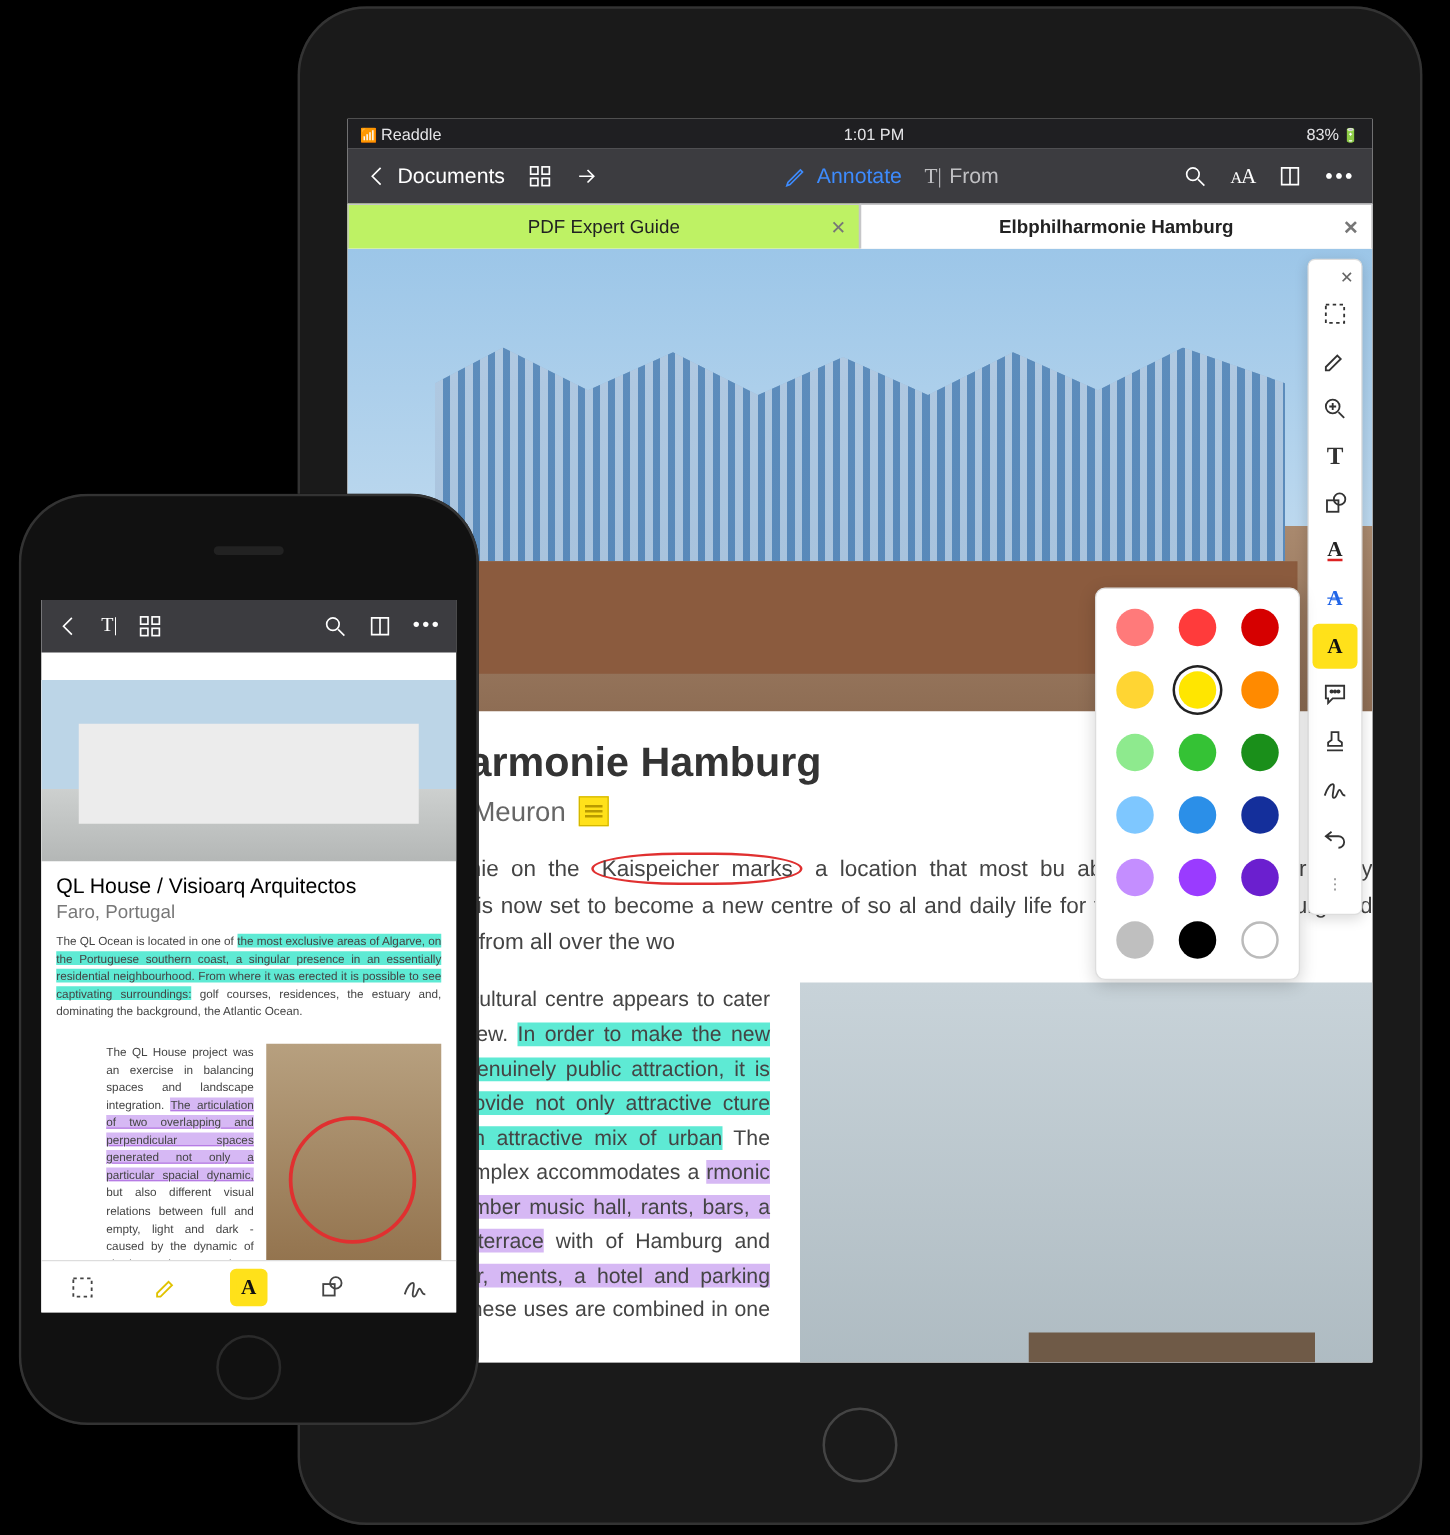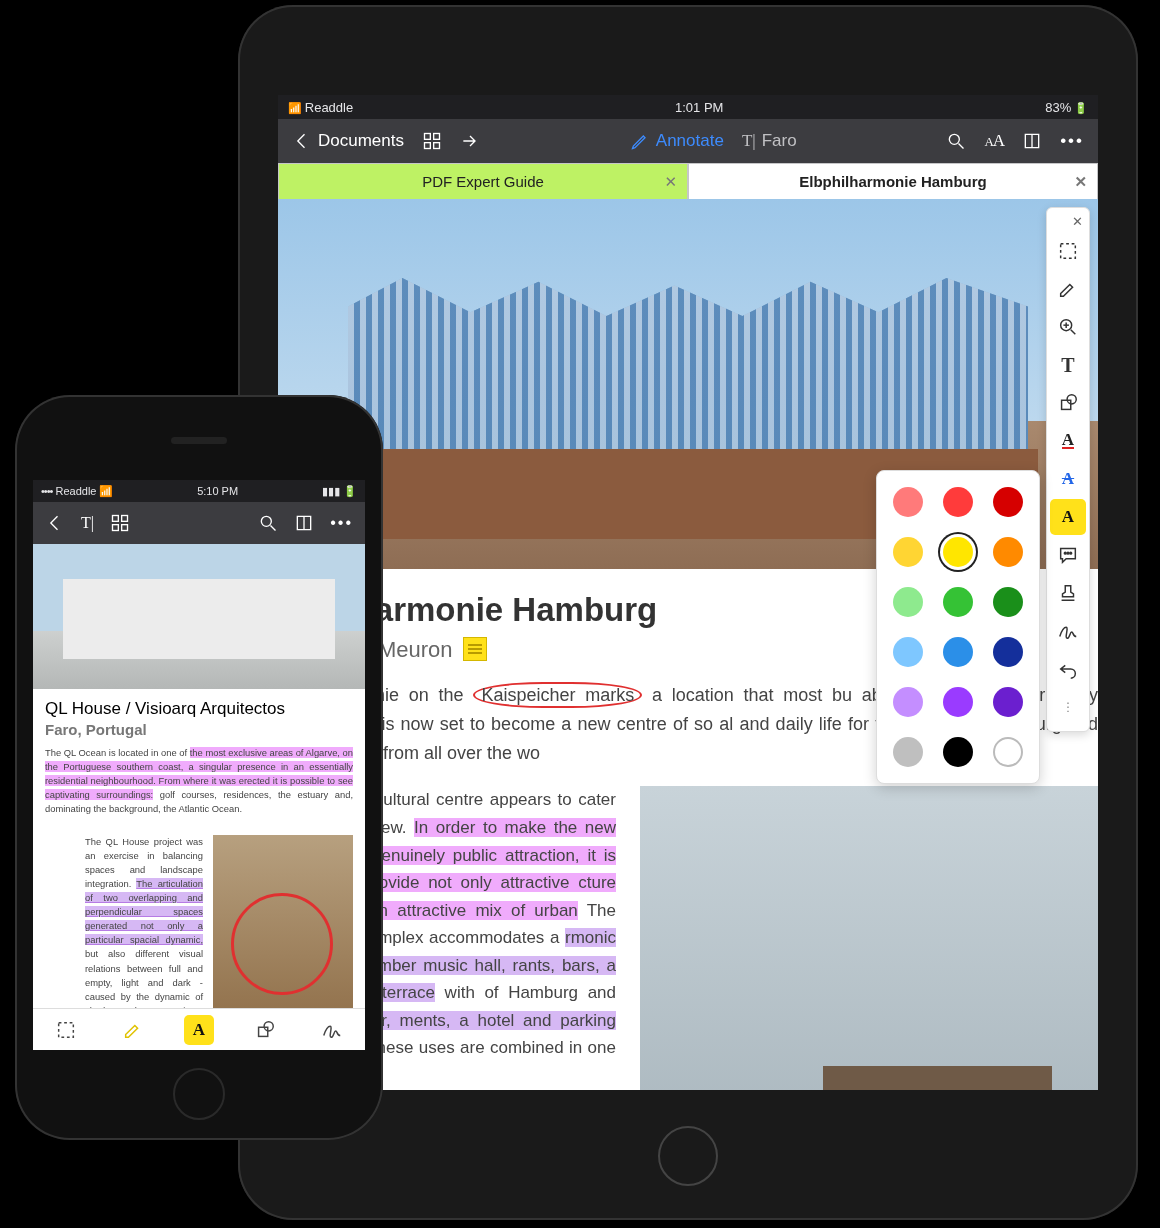--- a/index.html
+++ b/index.html
@@ -162,21 +162,21 @@
     font-size: 18px;
     line-height: 1.62;
     color: #444;
     text-align: justify;
   }
   .circle-annot {
     border: 2px solid #e03030;
     border-radius: 50%/60%;
     padding: 1px 6px;
   }
-  .hl-y { background: #f0abfc; }
+  .hl-y { background: #5eead4; }
   .hl-v { background: #d6b8f4; }
   .two-col { display: flex; gap: 24px; margin-top: 18px; }
   .two-col .col1 { flex: 0 0 320px; }
   .two-col .col1 p { font-size: 17px; }
   .two-col .col2 {
     flex: 1;
     height: 360px;
     background: linear-gradient(#c8d3d9, #aab7be);
     position: relative;
   }
@@ -294,21 +294,21 @@
   .iphone-doc .hero::before {
     content: ""; position: absolute;
     left: 30px; right: 30px; top: 35px; bottom: 30px;
     background: #ececec;
   }
   .iphone-doc .body { padding: 10px 12px; }
   .iphone-doc h1 {
     font-size: 17px; font-weight: 500; color: #000000; margin-bottom: 2px;
   }
   .iphone-doc h2 {
-    font-size: 15px; font-weight: 700; color: #777; margin-bottom: 8px;
+    font-size: 15px; font-weight: 400; color: #777; margin-bottom: 8px;
   }
   .iphone-doc p {
     font-size: 9.4px; line-height: 1.5; color: #444; text-align: justify;
     margin-bottom: 8px;
   }
   .iphone-doc .two-col { display: flex; gap: 10px; }
   .iphone-doc .two-col .c1 { flex: 1; margin-left: 40px; }
   .iphone-doc .two-col .c2 {
     flex: 0 0 140px; height: 200px;
     background: linear-gradient(#b7a07f, #8e6d47);
@@ -363,21 +363,21 @@
       </div>
       <div class="spacer"></div>
       <div class="annotate">
         <svg class="toolbar-icon" viewBox="0 0 24 24" style="stroke:#3d8bfd">
             <path d="M3 21l3-1 12-12-2-2L4 18l-1 3z"></path>
           </svg>
         <span>Annotate</span>
       </div>
       <div class="editmode">
         <span style="font-family:Georgia,serif">T|</span>
-        <span>Faro</span>
+        <span>From</span>
       </div>
       <div class="spacer"></div>
       <div class="group-right">
         <svg class="toolbar-icon" viewBox="0 0 24 24">
             <circle cx="10" cy="10" r="6"></circle>
             <line x1="15" y1="15" x2="21" y2="21"></line>
           </svg>
         <span class="aA"><span class="sm">A</span>A</span>
         <svg class="toolbar-icon" viewBox="0 0 24 24">
             <path d="M4 4h16v16H4zM12 4v16"></path>
@@ -505,25 +505,20 @@
     </div>
 
   </div>
   <div class="home-btn"></div>
 </div>
 
 <div class="iphone">
   <div class="speaker"></div>
   <div class="screen">
 
-    <div class="iphone-status">
-      <span><span style="letter-spacing:-1px">••••</span> <span>Readdle</span> 📶</span>
-      <span>5:10 PM</span>
-      <span>▮▮▮ 🔋</span>
-    </div>
 
     <div class="iphone-toolbar">
       <svg class="toolbar-icon" viewBox="0 0 24 24">
           <polyline points="15 4 7 12 15 20"></polyline>
         </svg>
       <span style="font-family:Georgia,serif">T|</span>
       <svg class="toolbar-icon" viewBox="0 0 24 24">
           <rect x="3" y="3" width="7" height="7"></rect>
           <rect x="14" y="3" width="7" height="7"></rect>
           <rect x="3" y="14" width="7" height="7"></rect>

